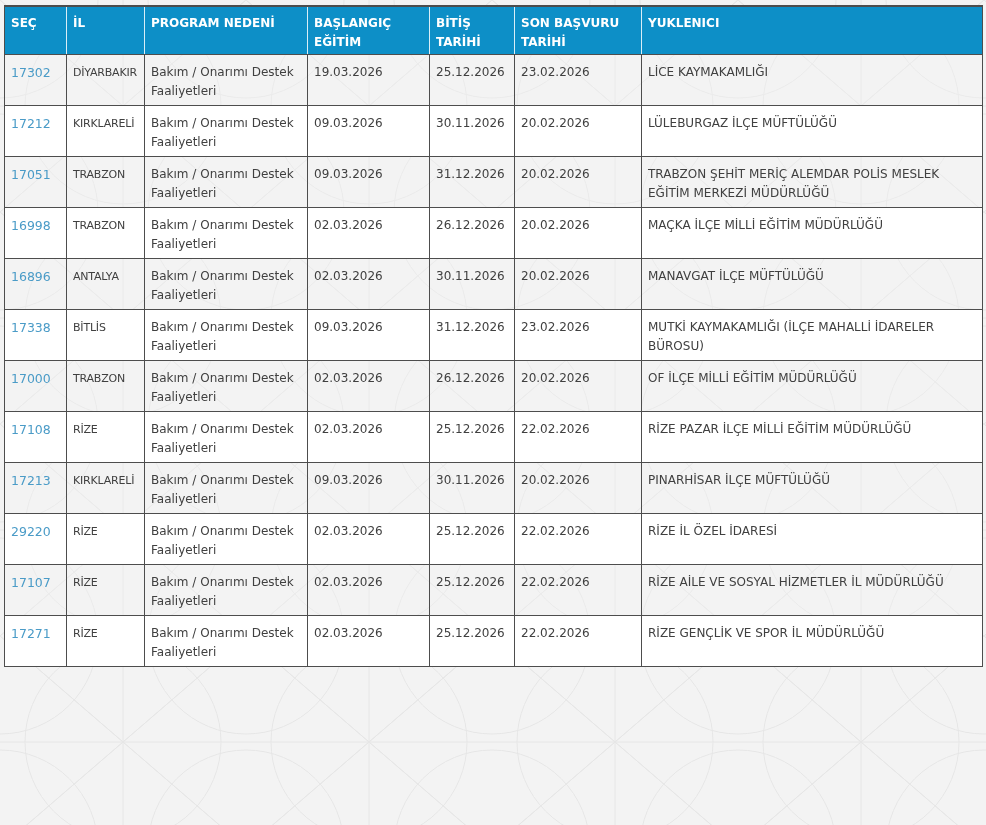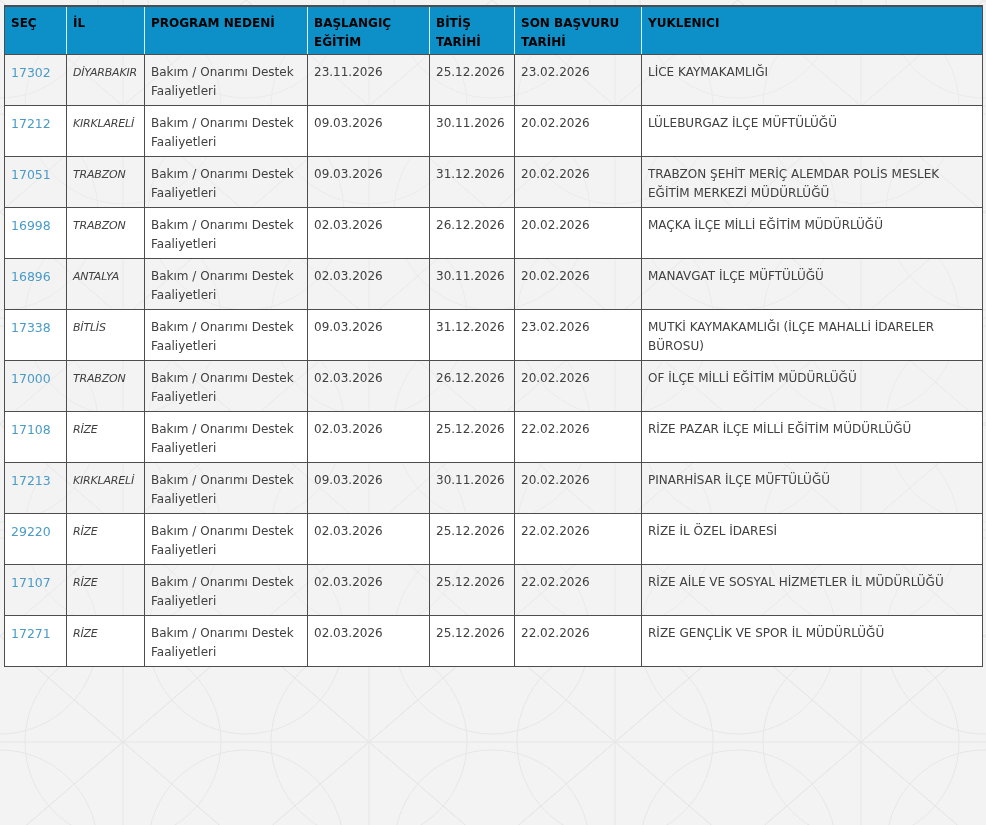--- a/index.html
+++ b/index.html
@@ -27,21 +27,21 @@
   table.programs {
     border-collapse: collapse;
     table-layout: fixed;
     width: 978px;
     background: transparent;
     border: 1px solid #4d4d4d;
     border-top-width: 2px;
   }
   th {
     background: #0d8fc7;
-    color: #000000;
+    color: #ffffff;
     font-size: 12px;
     font-weight: bold;
     text-align: left;
     vertical-align: top;
     padding: 7px 6px 0 6px;
     height: 48px;
     box-sizing: border-box;
     line-height: 19px;
     border-bottom: 1px solid #4d4d4d;
     border-left: 1px solid rgba(255,255,255,0.85);
@@ -53,21 +53,21 @@
     padding: 8px 6px 4px 6px;
     font-size: 12px;
     color: #404040;
     line-height: 19px;
     height: 51px;
     box-sizing: border-box;
     word-wrap: break-word;
   }
   tbody tr:nth-child(even) td { background: #ffffff; }
   tbody tr:nth-child(odd) td  { background: rgba(243,243,243,0.35); }
-  .c-il { font-size: 11px; letter-spacing: -0.2px; font-style: italic; }
+  .c-il { font-size: 11px; letter-spacing: -0.2px; }
   .c-sec { font-size: 12.5px; }
   a.id-link {
     color: #4a9bc7;
     text-decoration: none;
     cursor: pointer;
     margin-top: 11px;
   }
 </style>
 </head>
 <body>
@@ -109,21 +109,21 @@
         <th>BİTİŞ TARİHİ</th>
         <th>SON BAŞVURU TARİHİ</th>
         <th>YUKLENICI</th>
       </tr>
     </thead>
     <tbody>
         <tr>
           <td class="c-sec"><a href="#" class="id-link">17302</a></td>
           <td class="c-il">DİYARBAKIR</td>
           <td class="c-program">Bakım / Onarımı Destek Faaliyetleri</td>
-          <td class="c-baslangic">23.11.2026</td>
+          <td class="c-baslangic">19.03.2026</td>
           <td class="c-bitis">25.12.2026</td>
           <td class="c-son_basvuru">23.02.2026</td>
           <td class="c-yuklenici">LİCE KAYMAKAMLIĞI</td>
         </tr>
         <tr>
           <td class="c-sec"><a href="#" class="id-link">17212</a></td>
           <td class="c-il">KIRKLARELİ</td>
           <td class="c-program">Bakım / Onarımı Destek Faaliyetleri</td>
           <td class="c-baslangic">09.03.2026</td>
           <td class="c-bitis">30.11.2026</td>

